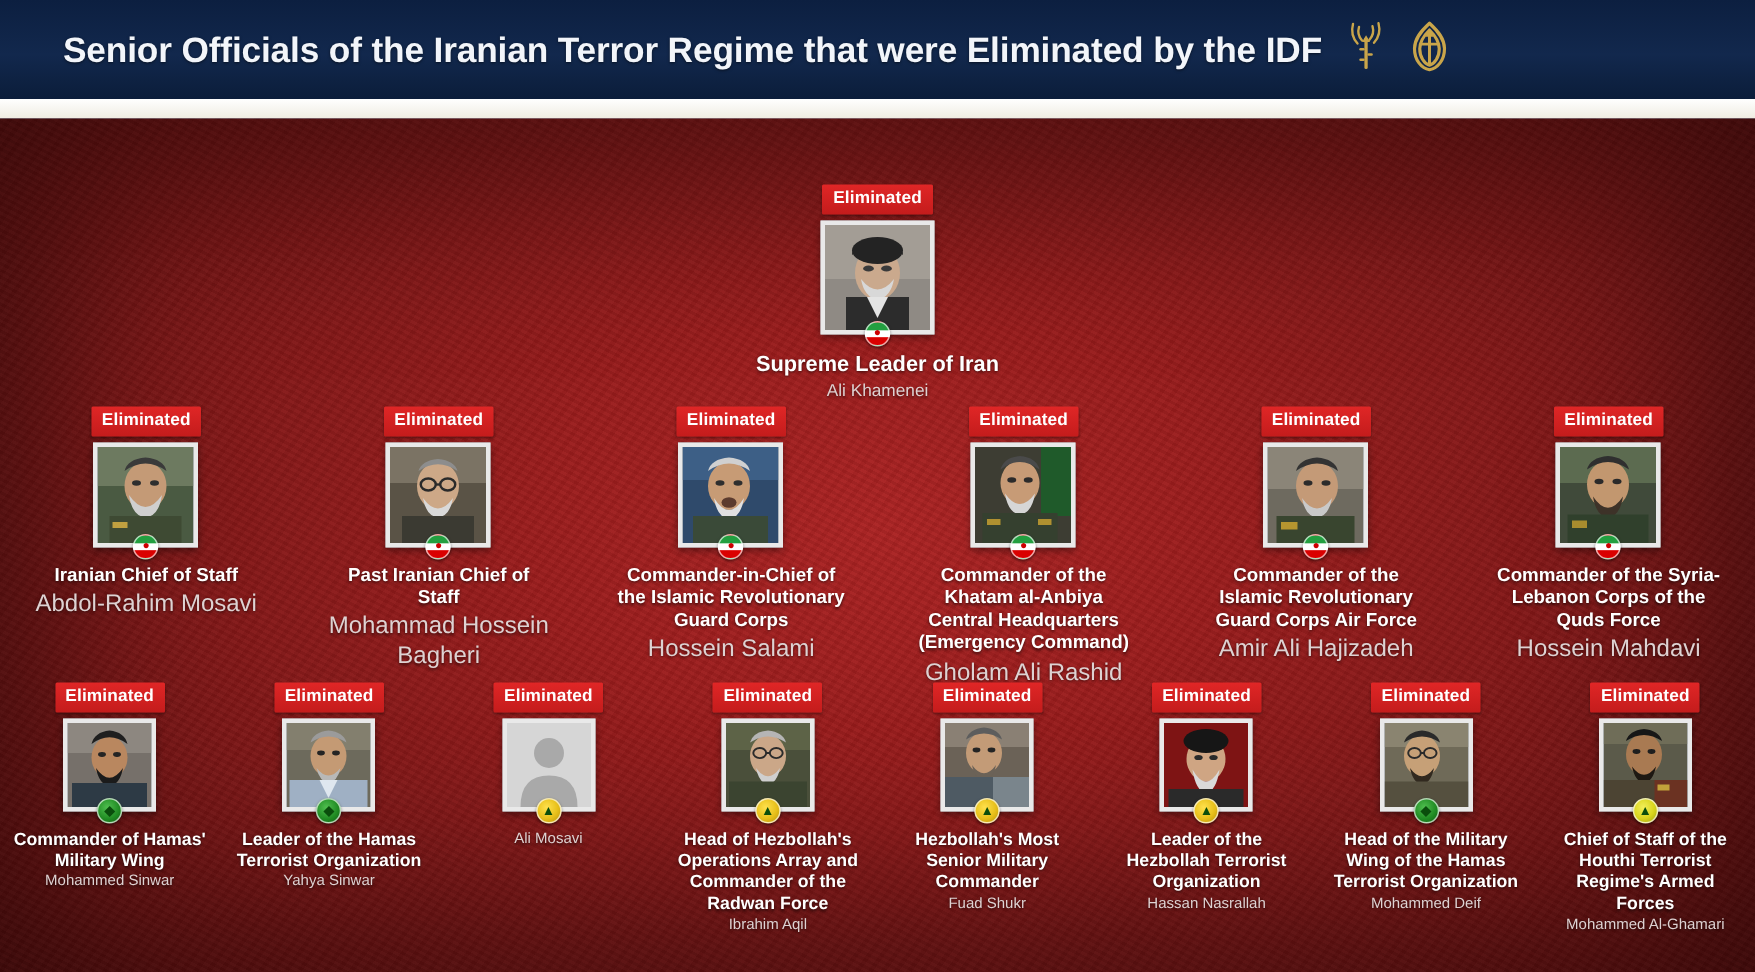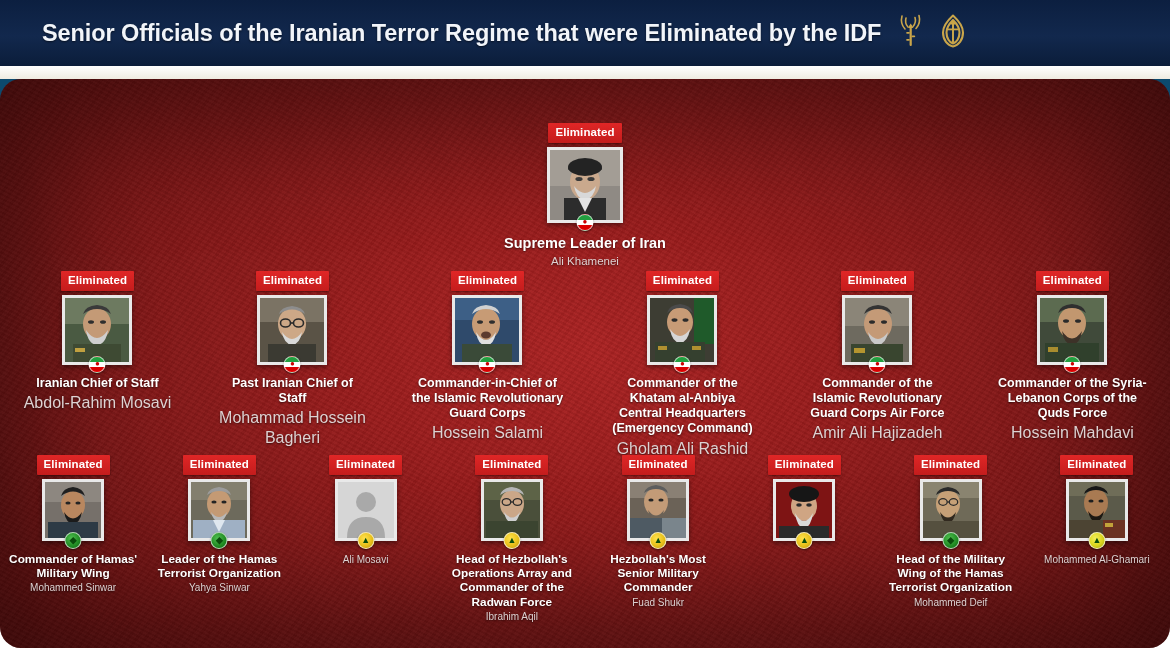--- a/index.html
+++ b/index.html
@@ -59,21 +59,20 @@
     height: 569px;
     background:
       radial-gradient(ellipse 78% 92% at 50% 48%,
         #ab2323 0%,
         #9a1d1d 26%,
         #821818 50%,
         #6d1313 72%,
         #5a0f0f 88%,
         #4c0d0d 100%);
     overflow: hidden;
-    border-radius: 21px;
   }
   
   .board::before {
     content: "";
     position: absolute;
     inset: 0;
     background-image:
       repeating-linear-gradient(27deg, rgba(0,0,0,.055) 0 2px, rgba(255,255,255,.02) 2px 4px),
       repeating-linear-gradient(-54deg, rgba(0,0,0,.04) 0 3px, rgba(255,255,255,.015) 3px 7px);
     opacity: .85;
@@ -580,20 +579,24 @@
               <path d="M19 31 Q28 47 37 31 Q35 45 28 47 Q21 45 19 31 Z" fill="#d9d9d9"></path>
               <rect x="3" y="44" width="50" height="12" fill="#2a2a2a"></rect>
               <ellipse cx="23" cy="23" rx="2.8" ry="1.7" fill="#2a2a2a"></ellipse>
               <ellipse cx="33" cy="23" rx="2.8" ry="1.7" fill="#2a2a2a"></ellipse>
             </svg>
           </div>
           <div class="org-badge hezbollah">
             <span class="glyph">▲</span>
           </div>
         </div>
+        <div class="caption">
+          <div class="role">Leader of the Hezbollah Terrorist Organization</div>
+          <div class="person">Hassan Nasrallah</div>
+        </div>
       </div>
 
       <div class="cell">
         <div class="elim-badge">Eliminated</div>
         <div class="portrait-wrap">
           <div class="portrait">
             <svg width="56" height="56" viewBox="0 0 56 56">
               <rect width="56" height="56" fill="#6f6a58"></rect>
               <rect x="0" y="0" width="56" height="16" fill="#8a8470"></rect>
               <ellipse cx="25" cy="22" rx="12" ry="14" fill="#c6a077"></ellipse>
@@ -632,20 +635,21 @@
               <rect x="36" y="41" width="8" height="4" fill="#c2a33a"></rect>
               <ellipse cx="22" cy="19" rx="2.6" ry="1.6" fill="#1e1e1e"></ellipse>
               <ellipse cx="32" cy="19" rx="2.6" ry="1.6" fill="#1e1e1e"></ellipse>
             </svg>
           </div>
           <div class="org-badge houthi">
             <span class="glyph">▲</span>
           </div>
         </div>
         <div class="caption">
+          <div class="role">Chief of Staff of the Houthi Terrorist Regime's Armed Forces</div>
           <div class="person">Mohammed Al-Ghamari</div>
         </div>
       </div>
 
     </div>
 
   </div>
 </div>
 
 </body></html>

